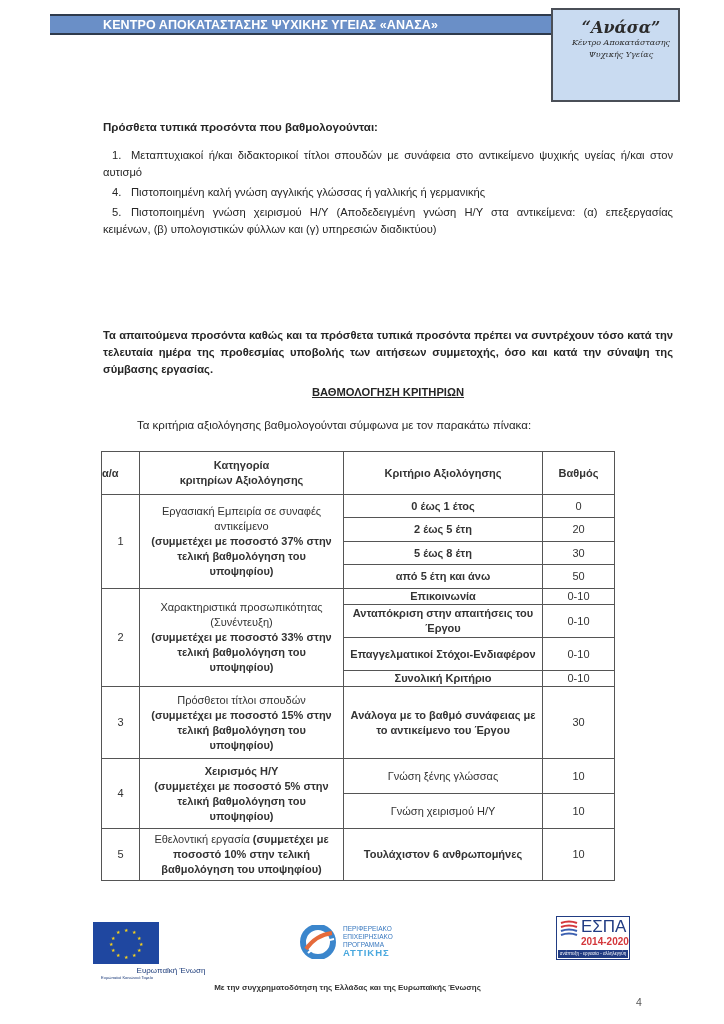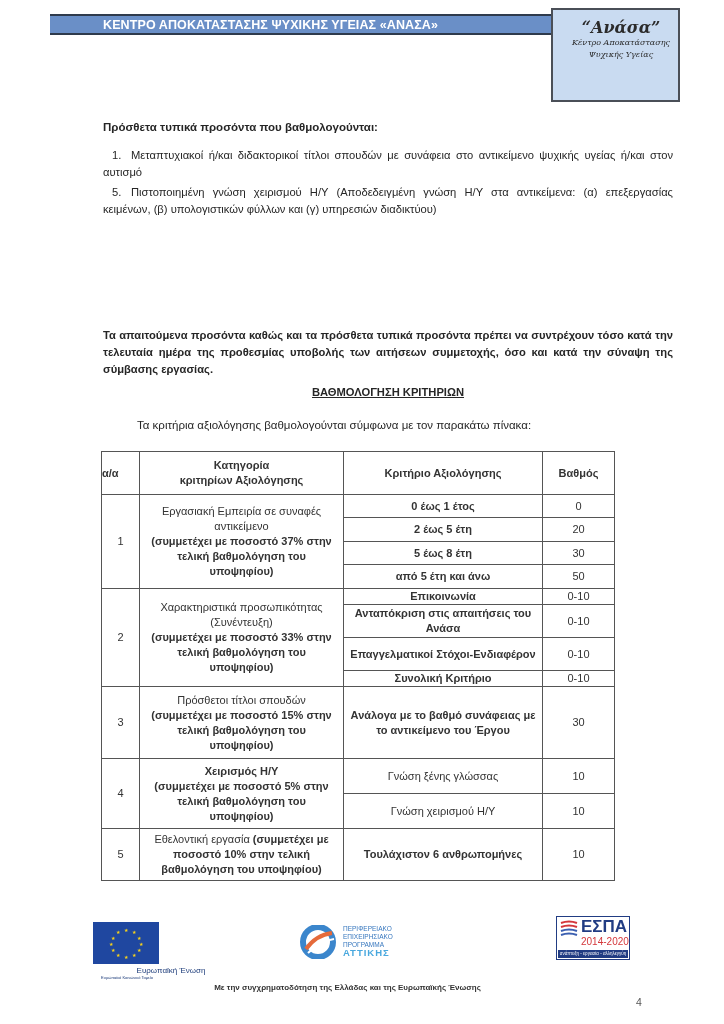--- a/index.html
+++ b/index.html
@@ -50,22 +50,22 @@
   .eu-star { position: absolute; color: #f7d21a; font-size: 5px; }
   .eu-label { left: 85px; top: 966px; width: 84px; text-align: center; font-size: 8px;
     font-weight: normal; color: #1d3c7a; line-height: 9px; margin-left: 44px; }
   .eu-sublabel { left: 85px; top: 975px; width: 84px; text-align: center; font-size: 4px;
     color: #1d3c7a; }
   .attiki-logo { left: 298px; top: 925px; width: 44px; height: 34px; }
   .attiki-text { left: 343px; top: 925px; font-size: 6.5px; line-height: 8px; color: #3777be; }
   .attiki-text .big { font-size: 9.5px; font-weight: bold; color: #49a8de; letter-spacing: 1px; }
   .espa { left: 556px; top: 916px; width: 74px; height: 44px; border: 1.5px solid #213c83;
     box-sizing: border-box; background: #fff; }
-  .espa-top { position: absolute; left: 24px; top: 0; font-size: 17px; font-weight: bold; color: #213c83; line-height: 19px; }
-  .espa-years { position: absolute; left: 24px; top: 19px; font-size: 10px; font-weight: normal; color: #d4373b; line-height: 12px; }
+  .espa-top { position: absolute; left: 24px; top: 0; font-size: 17px; font-weight: normal; color: #213c83; line-height: 19px; }
+  .espa-years { position: absolute; left: 24px; top: 19px; font-size: 10px; font-weight: bold; color: #d4373b; line-height: 12px; }
   .espa-bar { position: absolute; left: 1px; right: 1px; bottom: 1px; height: 8px; background: #213c83;
     color: #fff; font-size: 4.5px; text-align: center; line-height: 8px; }
   .espa-wave { position: absolute; left: 3px; top: 3px; width: 18px; height: 20px; }
   .cofund { left: 0; width: 641px; top: 983px; text-align: center; font-size: 8px;
     font-weight: bold; color: #333; padding-left: 27px; }
   .page-num { left: 636px; top: 996px; font-size: 10.5px; color: #555; }
 </style>
 </head>
 <body>
 
@@ -76,20 +76,23 @@
   <div class="logo-title">“Ανάσα”</div>
   <div class="logo-sub">Κέντρο Αποκατάστασης</div>
   <div class="logo-sub">Ψυχικής Υγείας</div>
 </div>
 
 <div class="abs txt heading">Πρόσθετα τυπικά προσόντα που βαθμολογούνται:</div>
 
 <div class="abs txt list">
   <div class="item">
     <span class="num">1.</span><span>Μεταπτυχιακοί ή/και διδακτορικοί τίτλοι σπουδών με συνάφεια στο αντικείμενο ψυχικής υγείας ή/και στον αυτισμό</span>
+  </div>
+  <div class="item">
+    <span class="num">4.</span><span>Πιστοποιημένη καλή γνώση αγγλικής γλώσσας  ή γαλλικής ή γερμανικής</span>
   </div>
   <div class="item">
     <span class="num">5.</span><span>Πιστοποιημένη γνώση χειρισμού Η/Υ (Αποδεδειγμένη γνώση Η/Υ στα αντικείμενα: (α) επεξεργασίας κειμένων, (β) υπολογιστικών φύλλων και (γ) υπηρεσιών διαδικτύου)</span>
   </div>
 </div>
 
 <div class="abs txt para">Τα απαιτούμενα προσόντα καθώς και τα πρόσθετα τυπικά προσόντα πρέπει να συντρέχουν τόσο κατά την τελευταία ημέρα της προθεσμίας υποβολής των αιτήσεων συμμετοχής, όσο και κατά την σύναψη της σύμβασης εργασίας.</div>
 <div class="abs txt section-title">ΒΑΘΜΟΛΟΓΗΣΗ ΚΡΙΤΗΡΙΩΝ</div>
 <div class="abs txt intro">Τα κριτήρια αξιολόγησης βαθμολογούνται  σύμφωνα με τον παρακάτω πίνακα:</div>
 
@@ -130,21 +133,21 @@
   <tr style="height:15px;">
     <td rowspan="4">2</td>
     <td rowspan="4">
       <span>Χαρακτηριστικά προσωπικότητας (Συνέντευξη)</span><br>
       <span class="cat-bold">(συμμετέχει με ποσοστό  33% στην τελική βαθμολόγηση του υποψηφίου)</span>
     </td>
     <td class="c-crit">Επικοινωνία</td>
     <td>0-10</td>
   </tr>
   <tr style="height:33px;">
-    <td class="c-crit">Ανταπόκριση στις απαιτήσεις του Ανάσα</td>
+    <td class="c-crit">Ανταπόκριση στην απαιτήσεις του Έργου</td>
     <td>0-10</td>
   </tr>
   <tr style="height:33px;">
     <td class="c-crit">Επαγγελματικοί Στόχοι-Ενδιαφέρον</td>
     <td>0-10</td>
   </tr>
   <tr style="height:16px;">
     <td class="c-crit">Συνολική Κριτήριο</td>
     <td>0-10</td>
   </tr>

